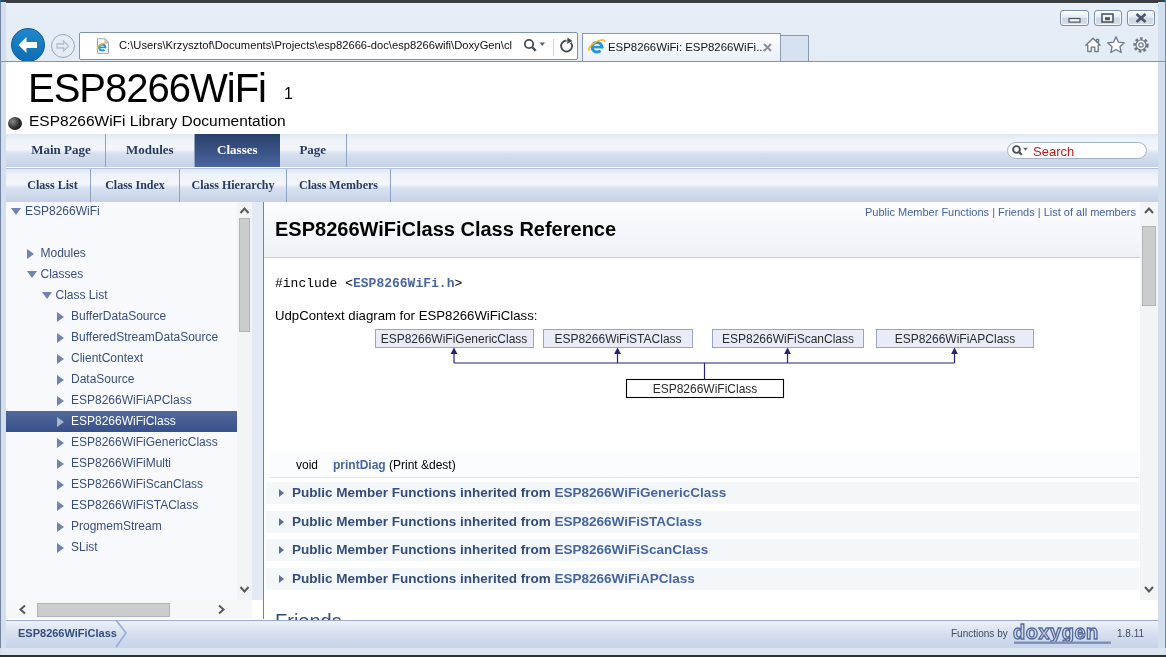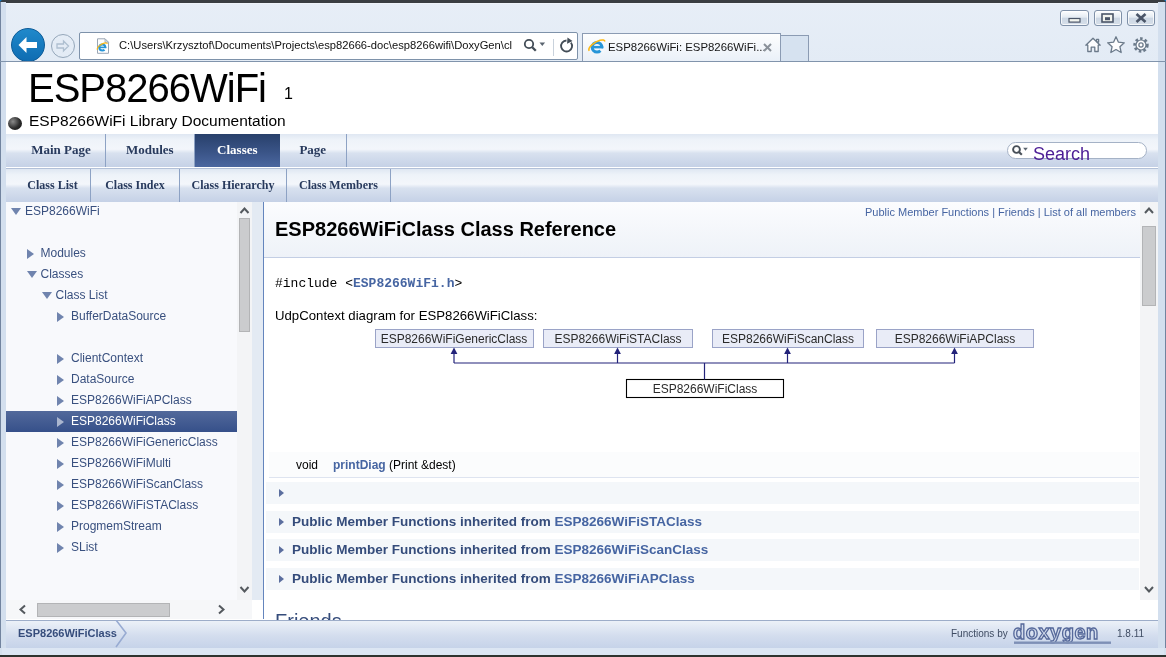--- a/index.html
+++ b/index.html
@@ -54,21 +54,21 @@
   #tabs2 { top:167.5px; height:34px; border-top:1px solid #b2c0d8; }
   .tab1item { top:0; height:32.5px; display:flex; align-items:center; justify-content:center;
               font-size:13px; font-weight:bold; color:#283a5d; border-right:1px solid #8da2c4; }
   .tab2item { top:0; height:34px; display:flex; align-items:center; justify-content:center;
               font-size:12px; font-weight:bold; color:#283a5d; border-right:1px solid #8da2c4; }
   #tabactive { left:188.7px; top:0; width:85.3px; height:32.5px; display:flex; align-items:center;
                justify-content:center; font-size:13px; font-weight:bold; color:#fff;
                background:linear-gradient(180deg,#28406b 0%,#3a5487 55%,#4b67a0 100%); }
   #search { left:1007px; top:141.5px; width:140px; height:17.5px; background:#fff;
             border:1px solid #a5b2c6; border-radius:9px; }
-  #searchtext { left:1033px; top:143.5px; font-size:18px; color:#4c1d95; }
+  #searchtext { left:1033px; top:143.5px; font-size:13px; color:#b91c1c; }
 
   
   #sidebar { left:6px; top:202px; width:231px; height:398px; background:#f8f9fc; overflow:hidden; }
   .trow { position:absolute; left:0; width:231px; height:21px; line-height:21px;
           font-size:12px; color:#39507f; white-space:pre; }
   .tsel { background:linear-gradient(180deg,#52699b,#36508a); color:#fff; }
   .arr-r { position:absolute; width:0; height:0; border-left:7px solid #7084ae;
            border-top:5px solid transparent; border-bottom:5px solid transparent; top:5.5px; }
   .arr-d { position:absolute; width:0; height:0; border-top:7px solid #7084ae;
            border-left:5px solid transparent; border-right:5px solid transparent; top:7px; }
@@ -220,20 +220,21 @@
     <div class="abs tab2item" style="left:174px; width:107px">Class Hierarchy</div>
     <div class="abs tab2item" style="left:281px; width:104px">Class Members</div>
   </div>
 
   <div class="abs" id="sidebar">
     <div class="trow" style="top:-1px"><i class="arr-d" style="left:5px"></i><span class="tlabel" style="left:19px">ESP8266WiFi</span></div>
     <div class="trow" style="top:41px"><i class="arr-r" style="left:20.5px"></i><span class="tlabel" style="left:34.5px">Modules</span></div>
     <div class="trow" style="top:62px"><i class="arr-d" style="left:20.5px"></i><span class="tlabel" style="left:34.5px">Classes</span></div>
     <div class="trow" style="top:83px"><i class="arr-d" style="left:35.5px"></i><span class="tlabel" style="left:49.5px">Class List</span></div>
     <div class="trow" style="top:104px"><i class="arr-r" style="left:51px"></i><span class="tlabel" style="left:65px">BufferDataSource</span></div>
+    <div class="trow" style="top:125px"><i class="arr-r" style="left:51px"></i><span class="tlabel" style="left:65px">BufferedStreamDataSource</span></div>
     <div class="trow" style="top:146px"><i class="arr-r" style="left:51px"></i><span class="tlabel" style="left:65px">ClientContext</span></div>
     <div class="trow" style="top:167px"><i class="arr-r" style="left:51px"></i><span class="tlabel" style="left:65px">DataSource</span></div>
     <div class="trow" style="top:188px"><i class="arr-r" style="left:51px"></i><span class="tlabel" style="left:65px">ESP8266WiFiAPClass</span></div>
     <div class="trow tsel" style="top:209px"><i class="arr-r" style="left:51px; border-left-color:#aab6cf"></i><span class="tlabel" style="left:65px">ESP8266WiFiClass</span></div>
     <div class="trow" style="top:230px"><i class="arr-r" style="left:51px"></i><span class="tlabel" style="left:65px">ESP8266WiFiGenericClass</span></div>
     <div class="trow" style="top:251px"><i class="arr-r" style="left:51px"></i><span class="tlabel" style="left:65px">ESP8266WiFiMulti</span></div>
     <div class="trow" style="top:272px"><i class="arr-r" style="left:51px"></i><span class="tlabel" style="left:65px">ESP8266WiFiScanClass</span></div>
     <div class="trow" style="top:293px"><i class="arr-r" style="left:51px"></i><span class="tlabel" style="left:65px">ESP8266WiFiSTAClass</span></div>
     <div class="trow" style="top:314px"><i class="arr-r" style="left:51px"></i><span class="tlabel" style="left:65px">ProgmemStream</span></div>
     <div class="trow" style="top:335px"><i class="arr-r" style="left:51px"></i><span class="tlabel" style="left:65px">SList</span></div>
@@ -296,21 +297,21 @@
       <path d="M584.5 22.5 l-3.4 6.5 h6.8 z"></path>
     </g>
   </svg>
 
   <div class="abs" id="grouphdr">Public Member Functions</div>
   <div class="abs" id="memrow">
     <span style="position:absolute; left:0; width:49px; top:6px; text-align:right">void</span>
     <span style="position:absolute; left:64px; top:6px"><b style="color:#4665a2">printDiag</b> (Print &amp;dest)</span>
   </div>
 
-  <div class="abs inhbar" style="top:482px"><i class="inharr"></i></div>
+  <div class="abs inhbar" style="top:482px"><i class="inharr"></i><span style="margin-left:26px">Public Member Functions inherited from <a>ESP8266WiFiGenericClass</a></span></div>
   <div class="abs inhbar" style="top:510.7px"><i class="inharr"></i><span style="margin-left:26px">Public Member Functions inherited from <a>ESP8266WiFiSTAClass</a></span></div>
   <div class="abs inhbar" style="top:539.4px"><i class="inharr"></i><span style="margin-left:26px">Public Member Functions inherited from <a>ESP8266WiFiScanClass</a></span></div>
   <div class="abs inhbar" style="top:568.1px"><i class="inharr"></i><span style="margin-left:26px">Public Member Functions inherited from <a>ESP8266WiFiAPClass</a></span></div>
 
   <div class="abs" id="friends">Friends</div>
 
   <div class="abs sbtrack" id="vscroll-main"></div>
   <div class="abs sbthumb" style="left:1141.5px; top:226px; width:14.5px; height:80px"></div>
   <svg class="abs" style="left:1142px; top:205px" width="14" height="12" viewBox="0 0 14 12">
     <path d="M3 8 L7 3.5 L11 8" fill="none" stroke="#54595e" stroke-width="2"></path>

